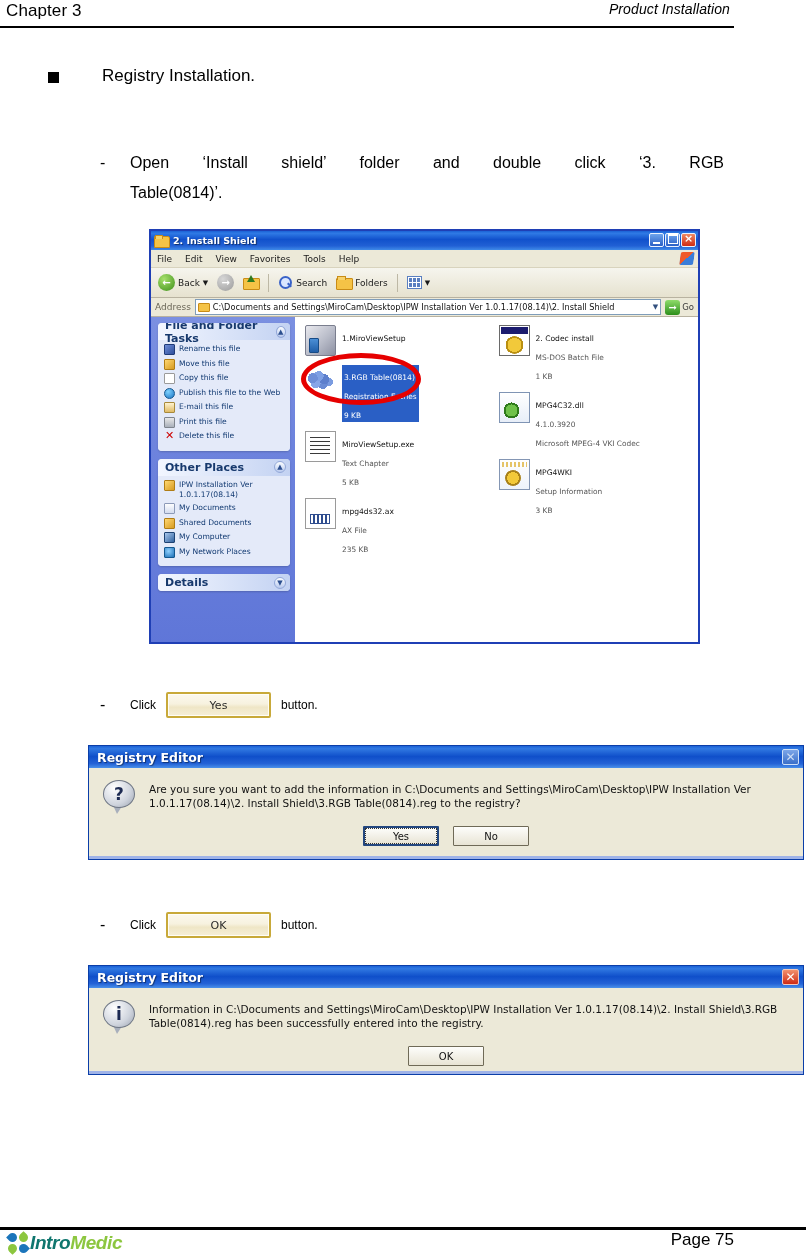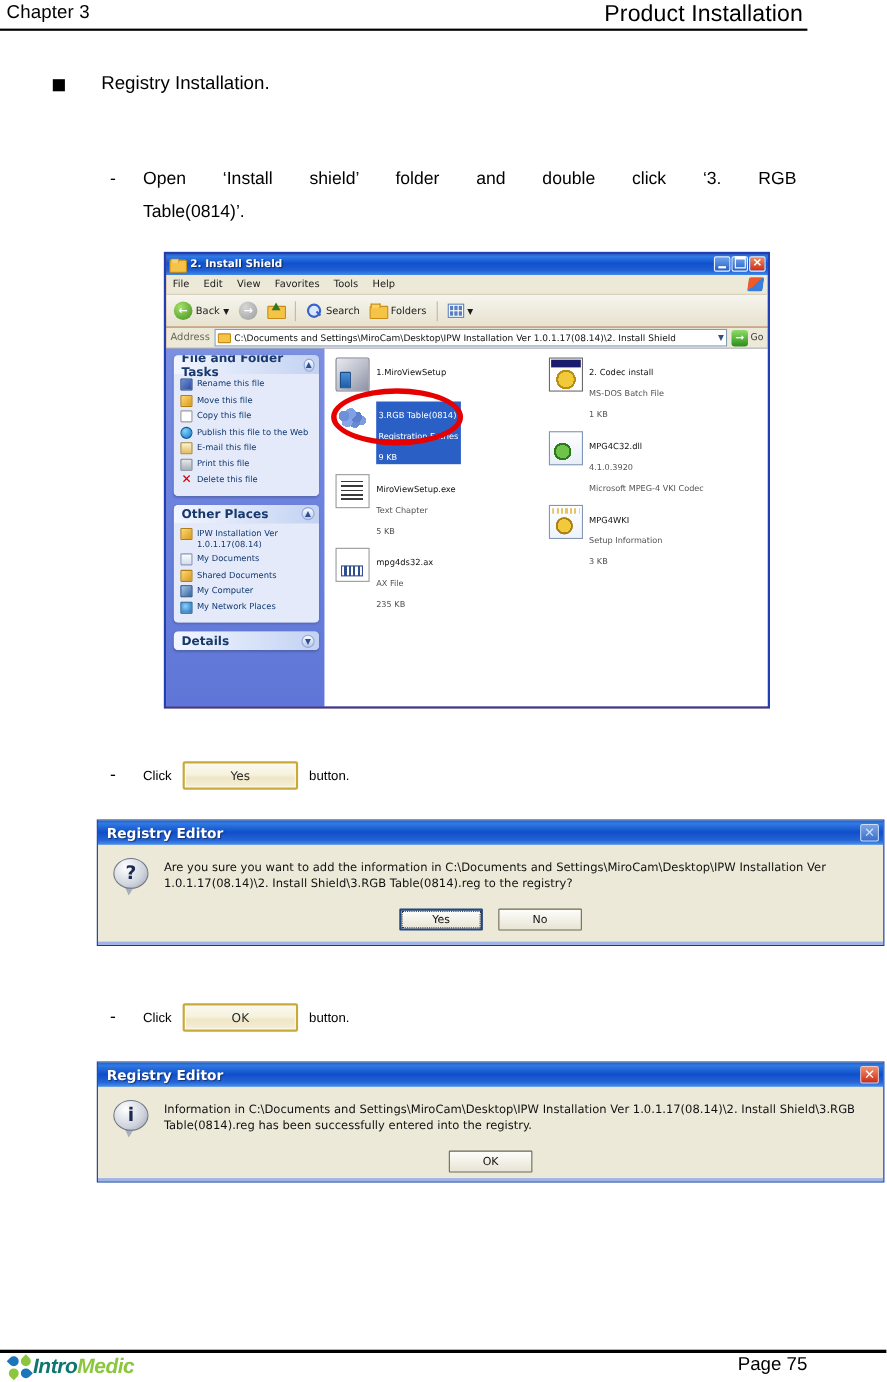--- a/index.html
+++ b/index.html
@@ -17,29 +17,29 @@
   .pg-header {
     position:absolute; left:0; top:0; width:806px; height:30px;
     padding:0 8px 0 6px;
   }
   .pg-header .hdr-left {
     position:absolute; left:6px; top:1px;
     font-size:17px; letter-spacing:.1px;
   }
   .pg-header .hdr-right {
     position:absolute; right:76px; top:1px;
-    font-size:21px; letter-spacing:.1px;
+    font-size:14px; letter-spacing:.1px;font-style:italic;
   }
   .hdr-rule {
     position:absolute; left:0; top:26px; width:734px; height:0;
     border-top:2px solid #000;
   }
 
   
-  .bullet-row { position:absolute; left:48px; top:66px; display:flex; align-items:flex-start; }
+  .bullet-row { position:absolute; left:48px; top:66px; display:flex; align-items:flex-start;gap:10px; }
   .bullet-sq { width:11px; height:11px; background:#000; margin-top:6px; }
   .bullet-txt { margin-left:33px; font-size:17px; }
 
   
   .dash-block {
     position:absolute; left:100px; top:150px; width:624px;
   }
   .dash-line1 { display:flex; align-items:flex-start; }
   .dash-mark { width:30px; flex:0 0 30px; font-size:16px; line-height:26px; }
   .dash-just {

